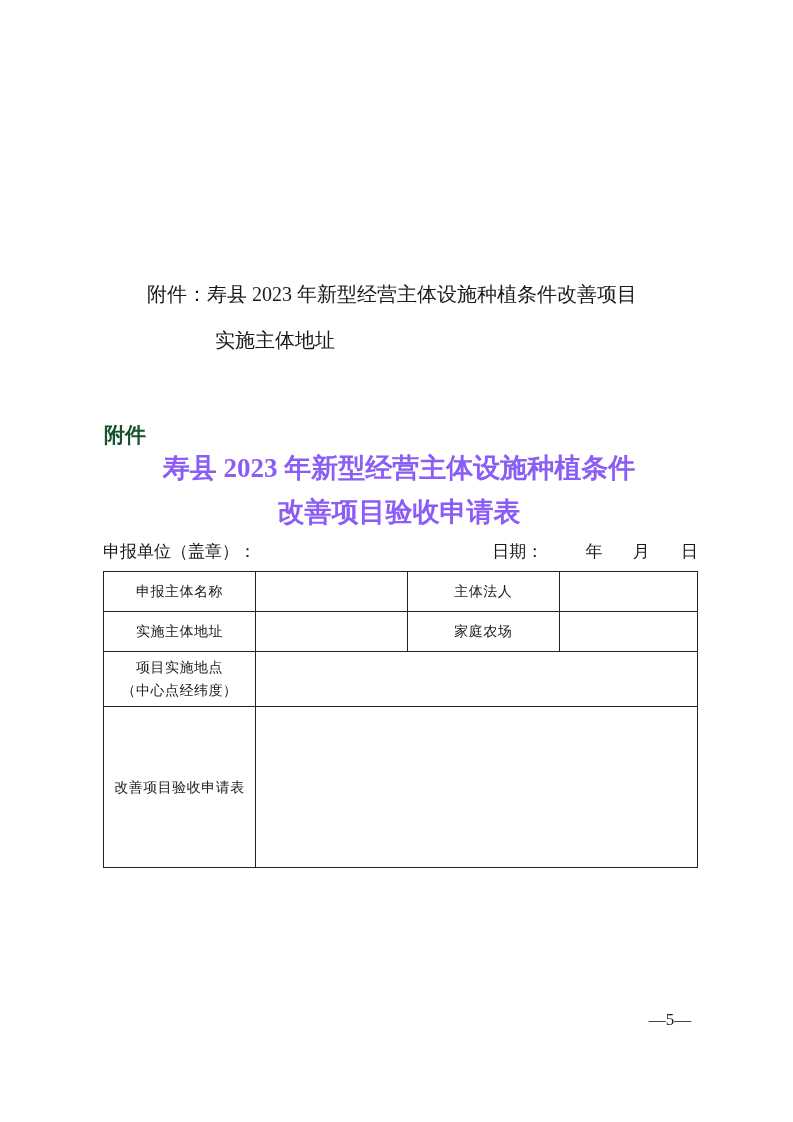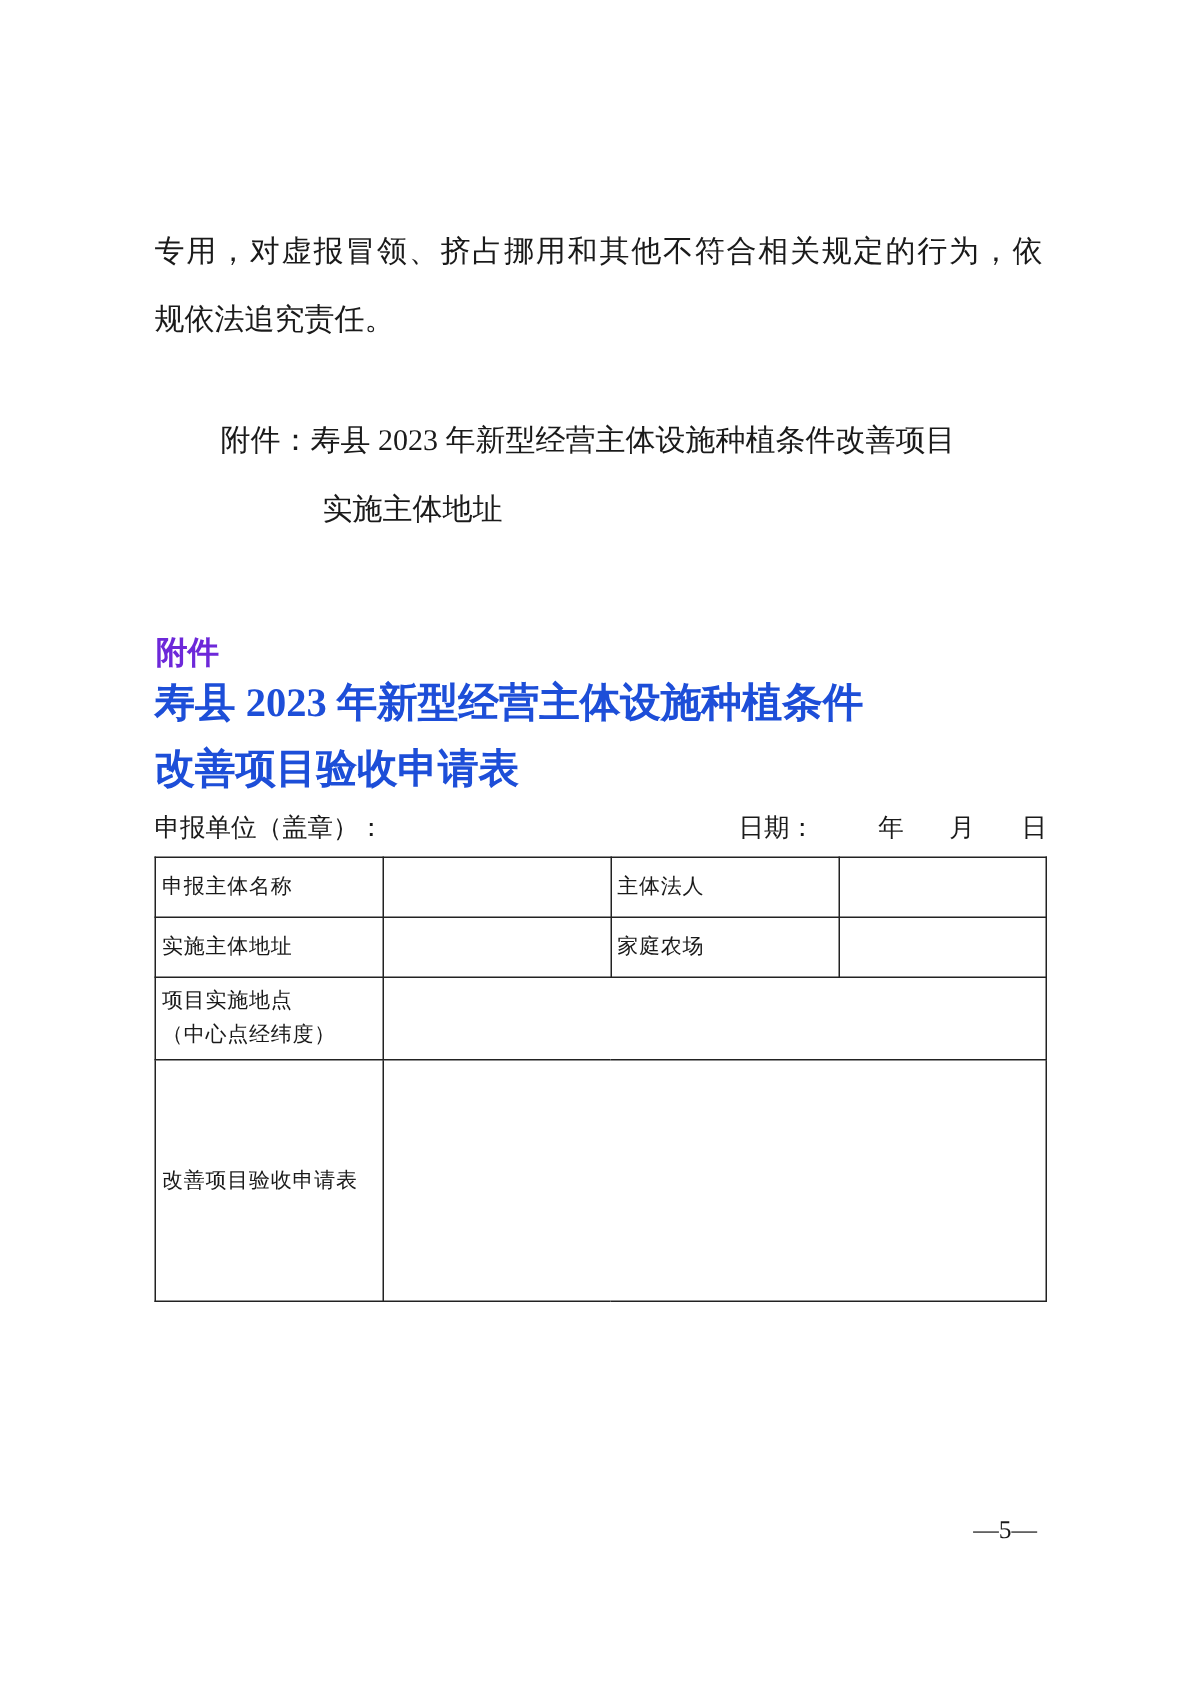--- a/index.html
+++ b/index.html
@@ -41,33 +41,33 @@
   .attach .l1 { padding-left: 44px; }
   .attach .l2 { padding-left: 112px; }
   
   .appendix {
     position: absolute;
     left: 104px;
     top: 421px;
     font-family: "Liberation Sans", sans-serif;
     font-weight: bold;
     font-size: 21px;
-    color: #6d28d9;
+    color: #14532d;
   }
   
   .title {
     position: absolute;
     left: 103px;
     top: 446px;
     width: 592px;
-    text-align: left;
+    text-align: center;
     font-size: 27px;
     font-weight: bold;
     line-height: 44px;
-    color: #1d4ed8;
+    color: #8b5cf6;
   }
   
   .info-line {
     position: absolute;
     left: 103px;
     top: 540px;
     width: 595px;
     display: flex;
     justify-content: space-between;
     align-items: center;
@@ -85,20 +85,21 @@
     width: 595px;
     border-collapse: collapse;
     table-layout: fixed;
   }
   .form-table td {
     border: 1.5px solid #222222;
     padding: 2px 4px;
     vertical-align: middle;
   }
   .form-table td.label {
+    text-align: center;
     font-size: 14px;
     letter-spacing: 0.5px;
     line-height: 23px;
     white-space: pre-line;
   }
   .form-table td.value {
     background: #ffffff;
   }
   
   .pagenum {
@@ -109,24 +110,20 @@
     text-align: center;
     font-size: 17px;
     color: #1a1a1a;
   }
 </style>
 </head>
 <body>
 
 <div class="page">
 
-  <div class="para">
-    <div class="line-justified">专用，对虚报冒领、挤占挪用和其他不符合相关规定的行为，依</div>
-    <div>规依法追究责任。</div>
-  </div>
 
   <div class="attach">
     <div class="l1">附件：寿县 2023 年新型经营主体设施种植条件改善项目</div>
     <div class="l2">实施主体地址</div>
   </div>
 
   <div class="appendix">附件</div>
 
   <div class="title">
     <div>寿县 2023 年新型经营主体设施种植条件</div>

